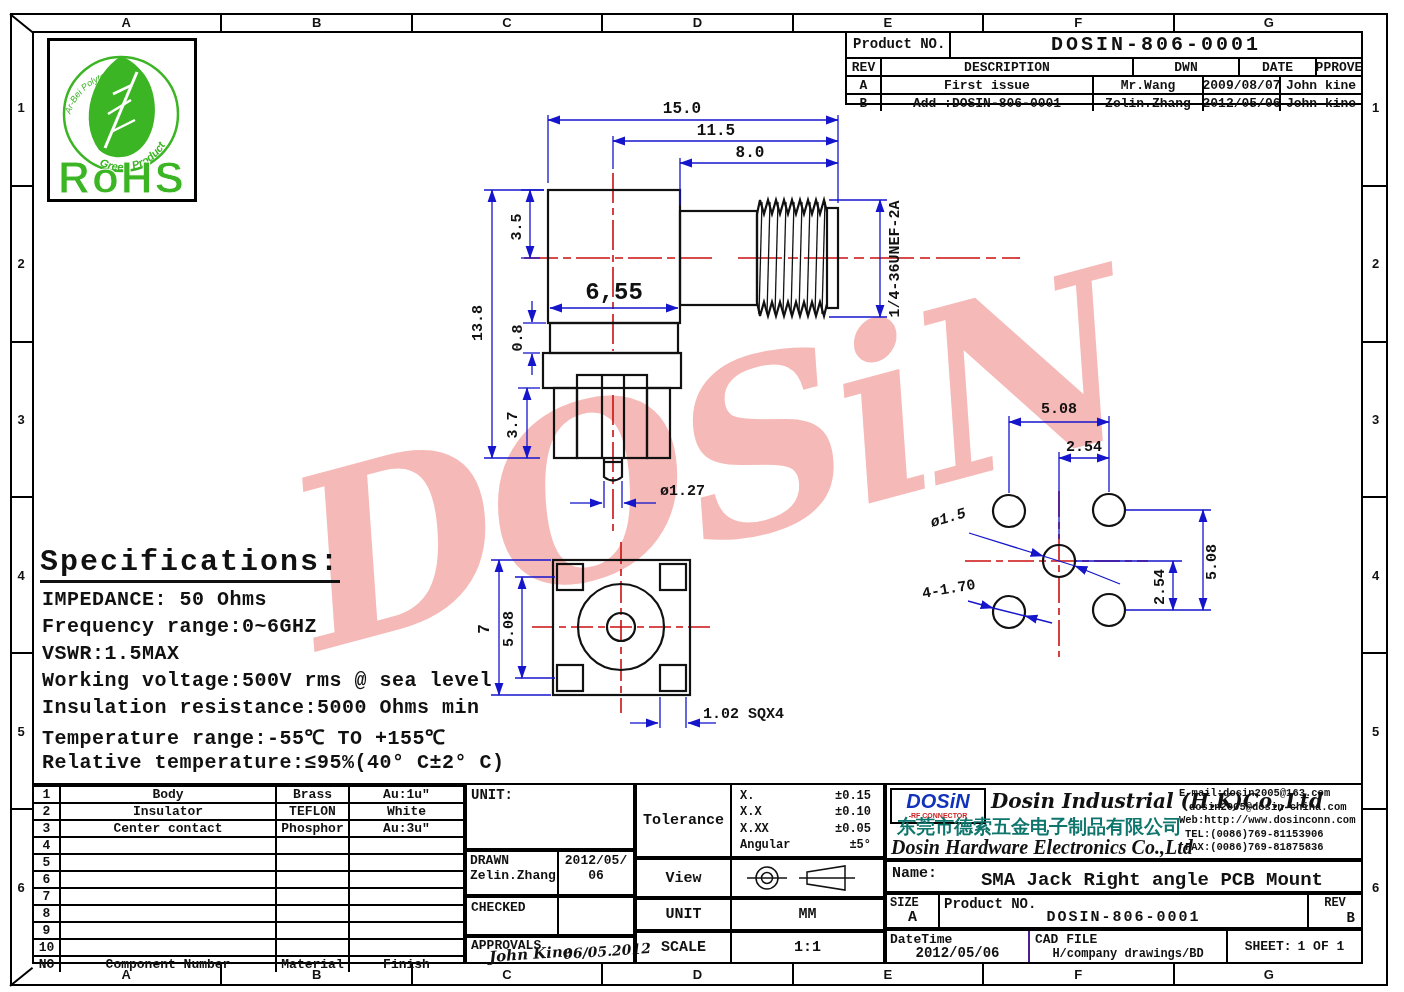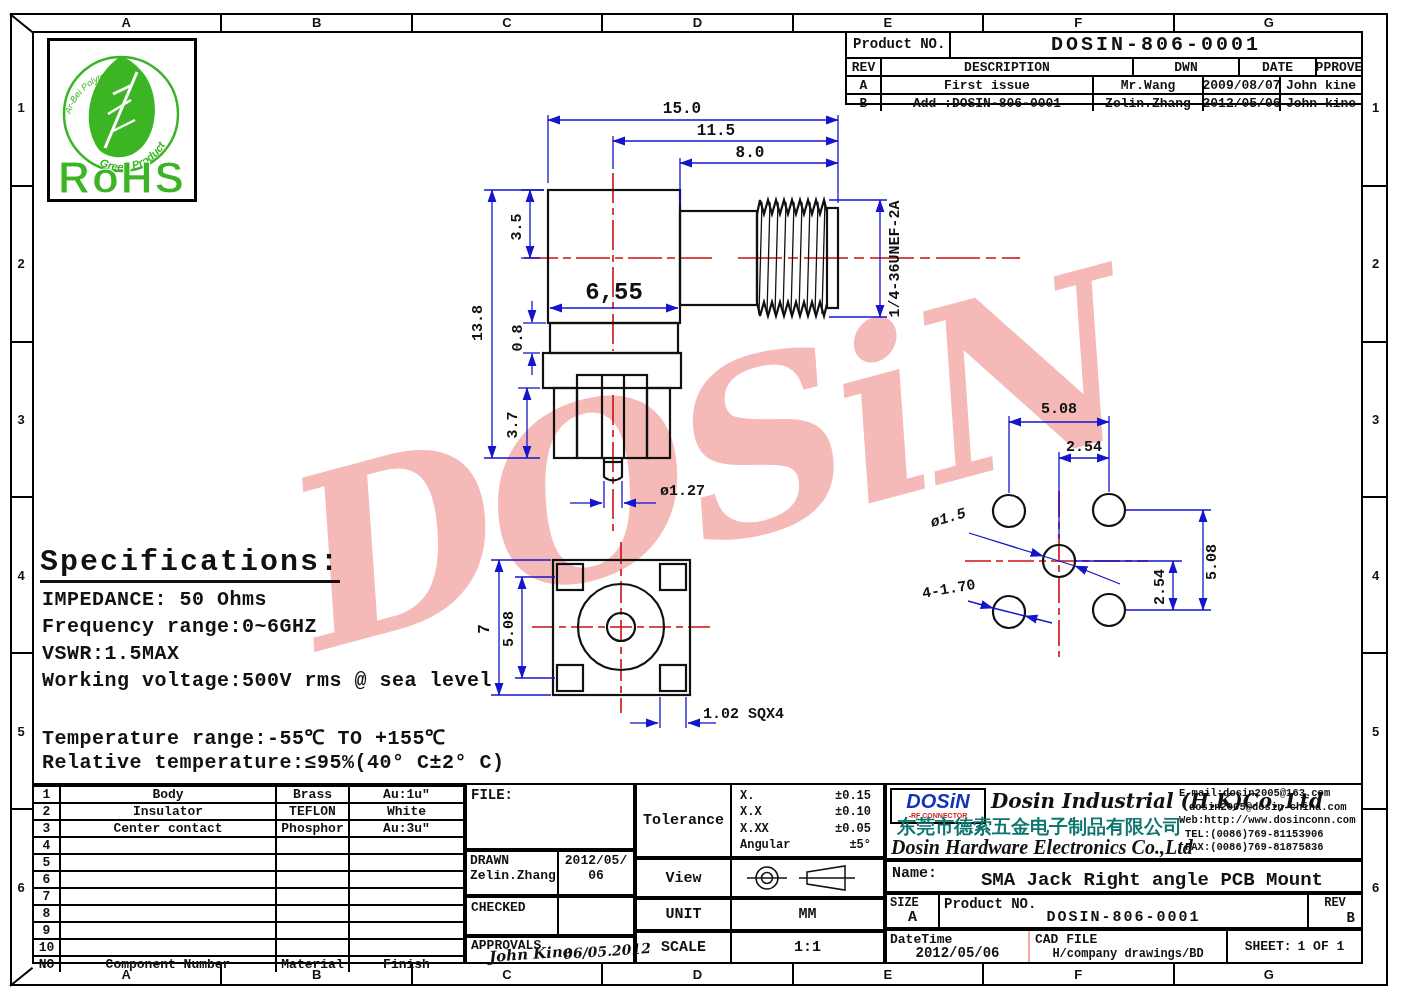--- a/index.html
+++ b/index.html
@@ -146,20 +146,21 @@
       <div class="rev-cell cad" style="width:77px;">2012/05/06</div>
       <div class="rev-cell cad" style="flex:1;">John kine</div>
     </div>
   </div>
 
   <div class="spec-title cad layer2">Specifications:</div>
   <div class="spec-line cad layer2" style="top:588px;">IMPEDANCE: 50 Ohms</div>
   <div class="spec-line cad layer2" style="top:615px;">Frequency range:0~6GHZ</div>
   <div class="spec-line cad layer2" style="top:642px;">VSWR:1.5MAX</div>
   <div class="spec-line cad layer2" style="top:669px;">Working voltage:500V rms @ sea level</div>
+  <div class="spec-line cad layer2" style="top:696px;">Insulation resistance:5000 Ohms min</div>
   <div class="spec-line cad layer2" style="top:723px;">Temperature range:-55℃ TO +155℃</div>
   <div class="spec-line cad layer2" style="top:751px;">Relative temperature:≤95%(40° C±2° C)</div>
 
   <svg class="abs layer2" style="left:420px;top:95px;" width="820" height="660" viewBox="0 0 820 660">
     <defs>
       <marker id="me" viewBox="0 0 10 10" refX="9.5" refY="5" markerWidth="10" markerHeight="10" orient="auto">
         <path d="M0 1.5 L10 5 L0 8.5 z" fill="#1515cc"></path>
       </marker>
       <marker id="ms" viewBox="0 0 10 10" refX="0.5" refY="5" markerWidth="10" markerHeight="10" orient="auto">
         <path d="M10 1.5 L0 5 L10 8.5 z" fill="#1515cc"></path>
@@ -376,21 +377,21 @@
       </div>
     <div class="parts-row" style="flex:1;">
       <div class="parts-cell pc-no cad">NO</div>
       <div class="parts-cell pc-comp cad">Component Number</div>
       <div class="parts-cell pc-mat cad">Material</div>
       <div class="parts-cell pc-fin cad">Finish</div>
     </div>
   </div>
 
   <div class="box layer2" style="left:465px;top:783px;width:170px;height:67px;">
-    <div class="lblsm" style="position:absolute;left:4px;top:2px;font-size:14px;">FILE:</div>
+    <div class="lblsm" style="position:absolute;left:4px;top:2px;font-size:14px;">UNIT:</div>
   </div>
   <div class="box layer2" style="left:465px;top:850px;width:170px;height:46px;display:flex;">
     <div style="width:92px;border-right:2px solid #000;padding:1px 3px;box-sizing:border-box;">
       <div class="lblsm" style="font-size:13px;">DRAWN</div>
       <div class="lblsm" style="font-size:13px;">Zelin.Zhang</div>
     </div>
     <div style="flex:1;text-align:center;padding-top:1px;">
       <div class="lblsm" style="font-size:13px;">2012/05/</div>
       <div class="lblsm" style="font-size:13px;">06</div>
     </div>
@@ -480,21 +481,21 @@
       <div class="lblsm" style="position:absolute;left:4px;top:1px;font-size:14px;">Product NO.</div>
       <div class="lblsm" style="position:absolute;left:0;right:0;bottom:1px;text-align:center;font-size:15px;letter-spacing:2px;">DOSIN-806-0001</div>
     </div>
     <div style="width:52px;position:relative;">
       <div class="lblsm" style="position:absolute;left:0;right:0;top:1px;text-align:center;">REV</div>
       <div class="lblsm" style="position:absolute;right:6px;bottom:1px;font-size:14px;">B</div>
     </div>
   </div>
 
   <div class="box layer2" style="left:885px;top:929px;width:478px;height:35px;display:flex;">
-    <div style="width:143px;border-right:2px solid #fca5a5;position:relative;box-sizing:border-box;">
+    <div style="width:143px;border-right:2px solid #4c1d95;position:relative;box-sizing:border-box;">
       <div class="lblsm" style="position:absolute;left:3px;top:1px;font-size:13px;">DateTime</div>
       <div class="lblsm" style="position:absolute;left:0;right:0;bottom:1px;text-align:center;font-size:14px;">2012/05/06</div>
     </div>
     <div style="flex:1;border-right:2px solid #000;position:relative;box-sizing:border-box;">
       <div class="lblsm" style="position:absolute;left:5px;top:1px;font-size:13px;">CAD FILE</div>
       <div class="lblsm" style="position:absolute;left:0;right:0;bottom:1px;text-align:center;font-size:12px;">H/company drawings/BD</div>
     </div>
     <div style="width:133px;display:flex;align-items:center;justify-content:center;gap:6px;">
       <span class="lblsm" style="font-size:13px;">SHEET:</span>
       <span class="lblsm" style="font-size:13px;">1 OF 1</span>

